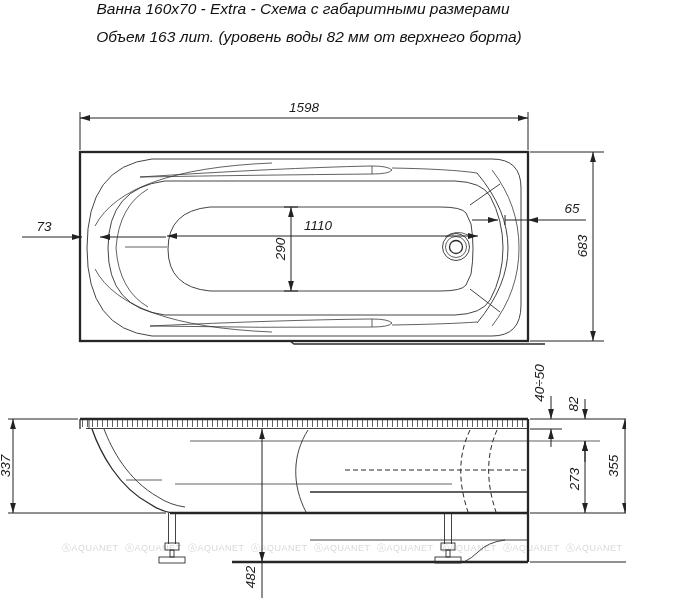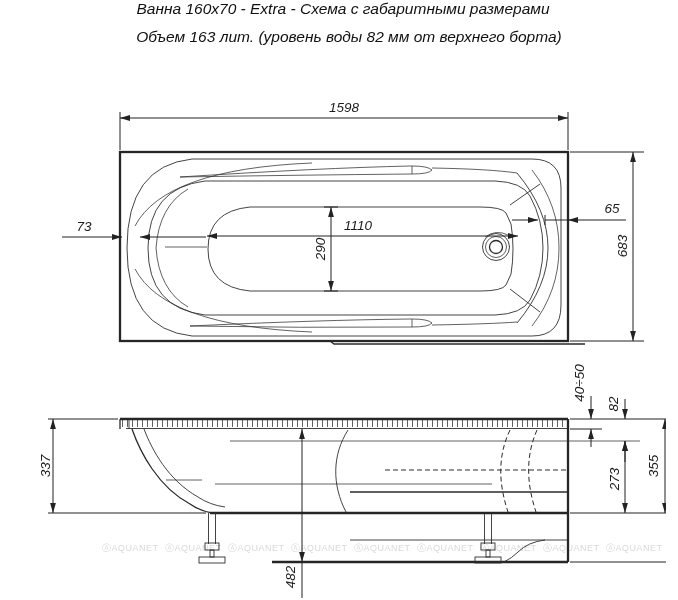--- a/index.html
+++ b/index.html
@@ -1,19 +1,18 @@
 <!DOCTYPE html>
 <html><head>
 <meta charset="utf-8">
 <style>
   html,body{margin:0;padding:0;background:#ffffff;}
   .drawing-root{
     position:relative;width:626px;height:600px;background:#ffffff;overflow:hidden;
     font-family:"Liberation Sans", sans-serif;
-    margin-left:40px;
   }
   svg text{font-family:"Liberation Sans","DejaVu Sans",sans-serif;}
   .title-text{font-size:15.5px;font-style:italic;fill:#111111;}
   .dim-text{font-size:13.5px;font-style:italic;fill:#1c1c1c;}
   .wm-text{font-size:9px;fill:#b9b9b9;opacity:.55;letter-spacing:.5px;}
   .bold{stroke:#262626;stroke-width:2.3;fill:none;}
   .med{stroke:#2b2b2b;stroke-width:1.3;fill:none;}
   .thin{stroke:#2f2f2f;stroke-width:0.9;fill:none;}
   .xthin{stroke:#3a3a3a;stroke-width:0.8;fill:none;}
   .dim{stroke:#222222;stroke-width:1;fill:none;}

